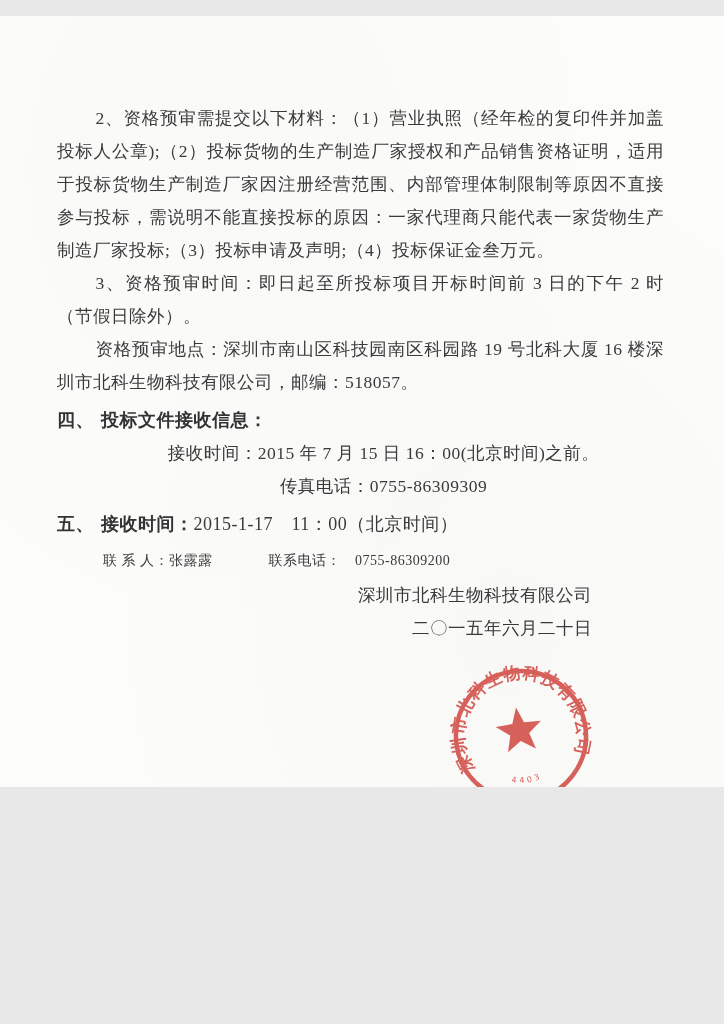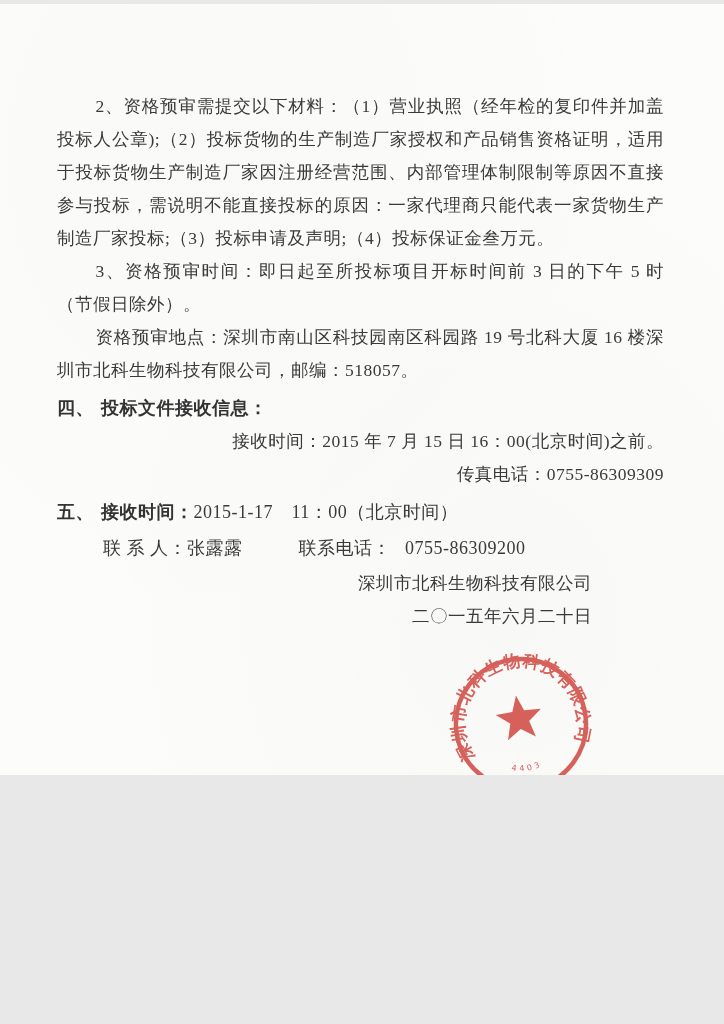--- a/index.html
+++ b/index.html
@@ -1,19 +1,19 @@
 <!DOCTYPE html>
 <html lang="zh"><head>
 <meta charset="utf-8">
 <style>
   html,body{margin:0;padding:0;background:#e8e8e8;}
   .page{
     position:relative;
     width:724px;height:771px;
-    margin:4px auto;
+    margin:16px auto;
     background:#fcfcfb;
     background-image:
       radial-gradient(ellipse at 30% 20%, rgba(0,0,0,0.012), transparent 60%),
       radial-gradient(ellipse at 70% 80%, rgba(0,0,0,0.015), transparent 60%);
     overflow:hidden;
     font-family:"Liberation Serif","DejaVu Serif",serif;
     color:#3a3a3a;
   }
   .content{
     position:absolute;
@@ -31,25 +31,25 @@
     margin:5px 0 0 0;
     font-size:18px;
     line-height:33px;
     font-weight:700;
     color:#333;
     letter-spacing:0.5px;
   }
   .h-num{ display:inline-block; width:44px; font-weight:700; }
   .h-value{ font-weight:400; color:#3a3a3a; white-space:pre-wrap; }
   .items{ margin:0; padding-left:46px; }
-  .items .para{ text-align:right; }
+  .items .para{ text-align:center; }
   .contact-row{
     margin:3px 0 0 0;
     padding-left:46px;
-    font-size:18px;
+    font-size:14px;
     line-height:33px;
     letter-spacing:0.5px;
   }
   .contact-row .phone-label{ margin-left:56px; }
   .contact-row .phone-value{ margin-left:14px; }
   .addr-para{ text-indent:2.7em; }
   .signature{
     margin:2px 0 0 0;
     text-align:right;
     padding-right:72px;
@@ -83,21 +83,21 @@
   }
 </style>
 </head>
 <body>
 
 <div class="page">
   <div class="content">
 
     <p class="para indent">2、资格预审需提交以下材料：（1）营业执照（经年检的复印件并加盖投标人公章);（2）投标货物的生产制造厂家授权和产品销售资格证明，适用于投标货物生产制造厂家因注册经营范围、内部管理体制限制等原因不直接参与投标，需说明不能直接投标的原因：一家代理商只能代表一家货物生产制造厂家投标;（3）投标申请及声明;（4）投标保证金叁万元。</p>
 
-    <p class="para indent">3、资格预审时间：即日起至所投标项目开标时间前 3 日的下午 5 时（节假日除外）。</p>
+    <p class="para indent">3、资格预审时间：即日起至所投标项目开标时间前 3 日的下午 2 时（节假日除外）。</p>
 
     <p class="para indent">资格预审地点：深圳市南山区科技园南区科园路 19 号北科大厦 16 楼深圳市北科生物科技有限公司，邮编：518057。</p>
 
     <div class="h-row">
       <span class="h-num">四、</span><span>投标文件接收信息：</span>
     </div>
 
     <div class="items">
       <p class="para">接收时间：2015 年 7 月 15 日 16：00(北京时间)之前。</p>
       <p class="para">传真电话：0755-86309309</p>

